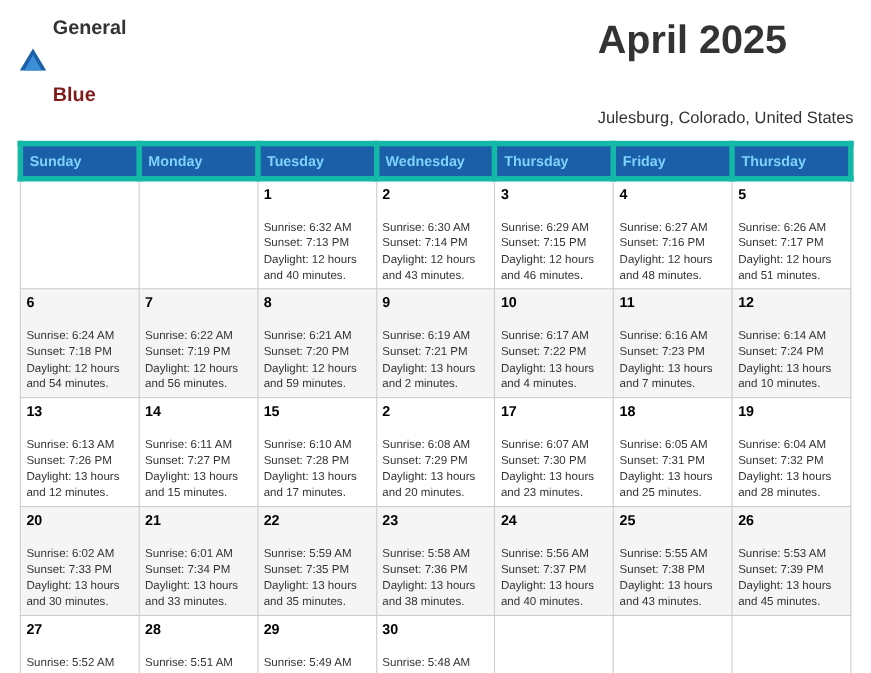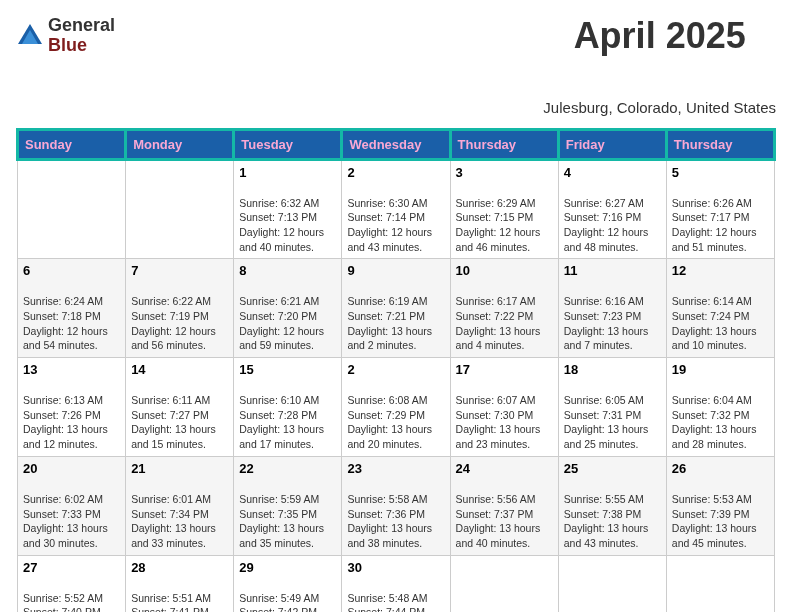--- a/index.html
+++ b/index.html
@@ -18,62 +18,63 @@
     }
     .logo {
       display: flex;
       align-items: center;
       gap: 4px;
     }
     .logo-text {
       display: flex;
       flex-direction: column;
       line-height: 1.1;
+      gap: 41px;
     }
     .logo-general {
       font-size: 18px;
       font-weight: bold;
       color: #333;
     }
     .logo-blue {
       font-size: 18px;
       font-weight: bold;
       color: #7f1d1d;
     }
     .logo-icon {
       width: 28px;
       height: 28px;
     }
     .title-block {
-      text-align: center;
+      text-align: left;
     }
     .month-title {
       font-size: 36px;
       font-weight: bold;
       color: #333;
       line-height: 1.1;
     }
     .location-title {
       font-size: 15px;
       color: #333;
       margin-top: 43px;
     }
     table {
       width: 100%;
       border-collapse: collapse;
       font-size: 11px;
     }
     thead tr th {
       background-color: #1a5fa8;
-      color: #f9a8d4;
+      color: #7dd3fc;
       padding: 6px 6px;
       text-align: left;
       font-size: 13px;
       font-weight: bold;
-      border: 3px solid #14b8a6;
+      border: 5px solid #14b8a6;
     }
     tbody tr td {
       border: 1px solid #ccc;
       vertical-align: top;
       padding: 4px 5px;
       min-height: 70px;
       height: 80px;
       width: calc(100% / 7);
     }
     .day-num {

